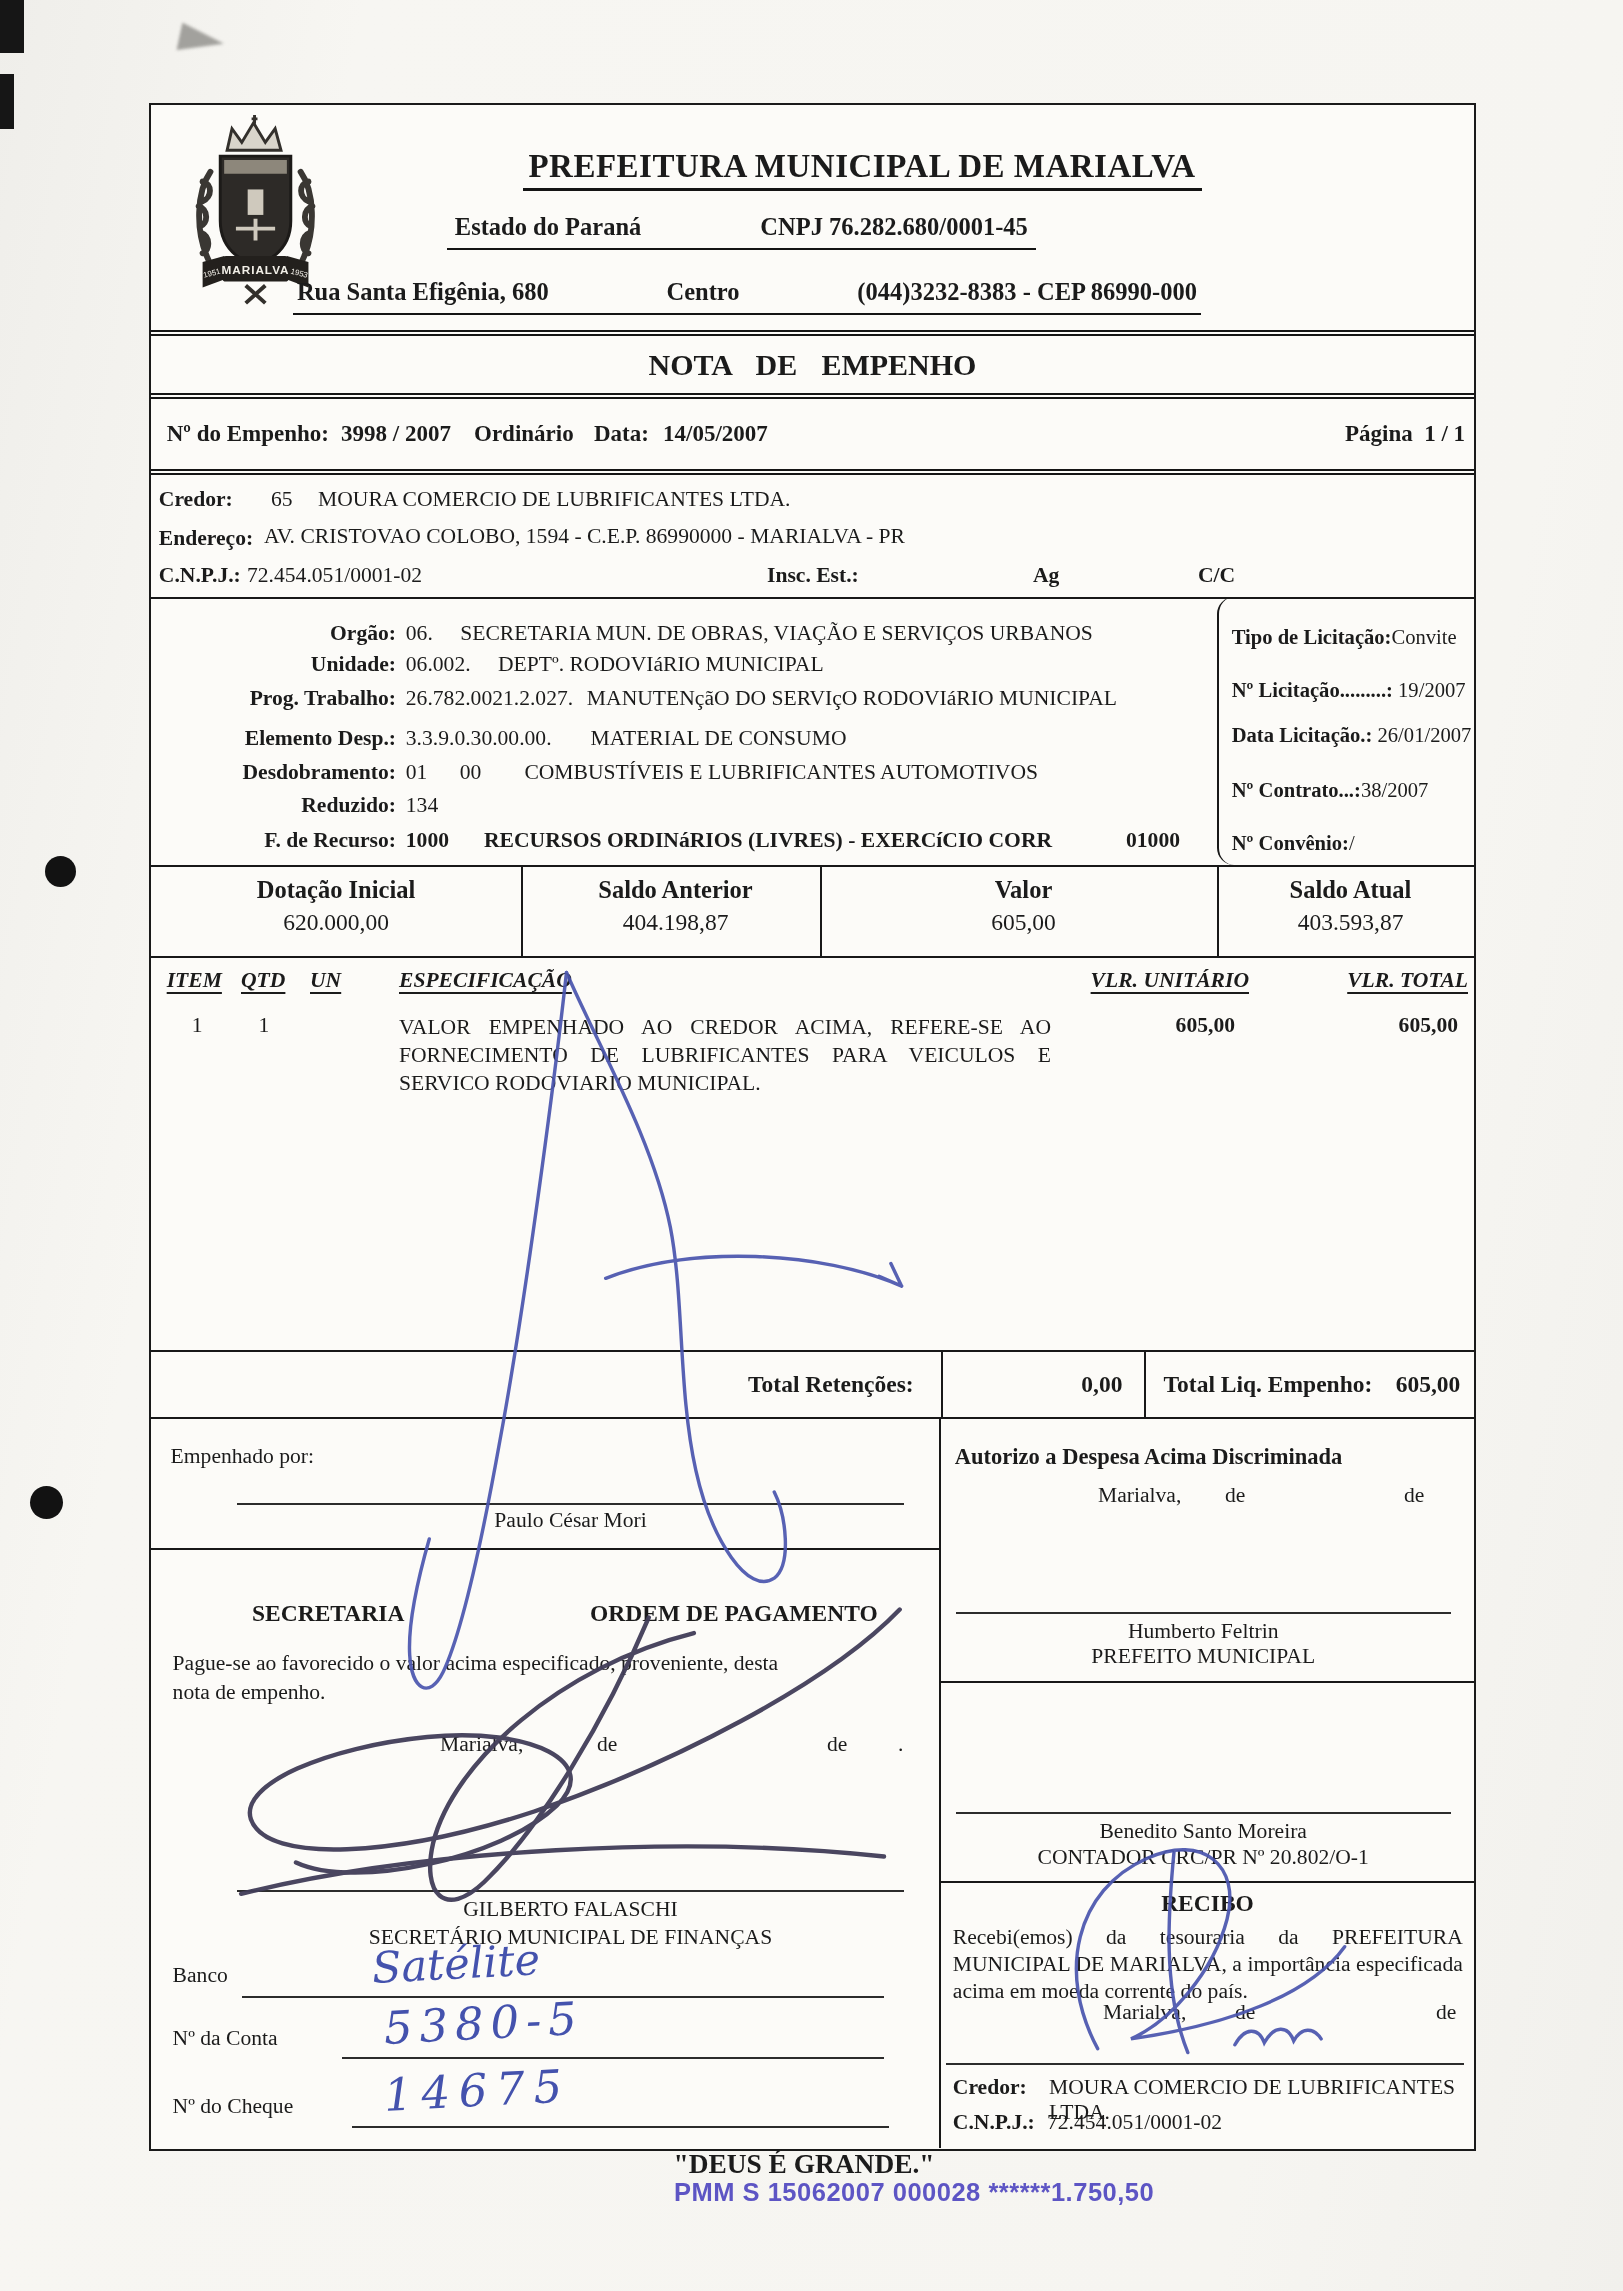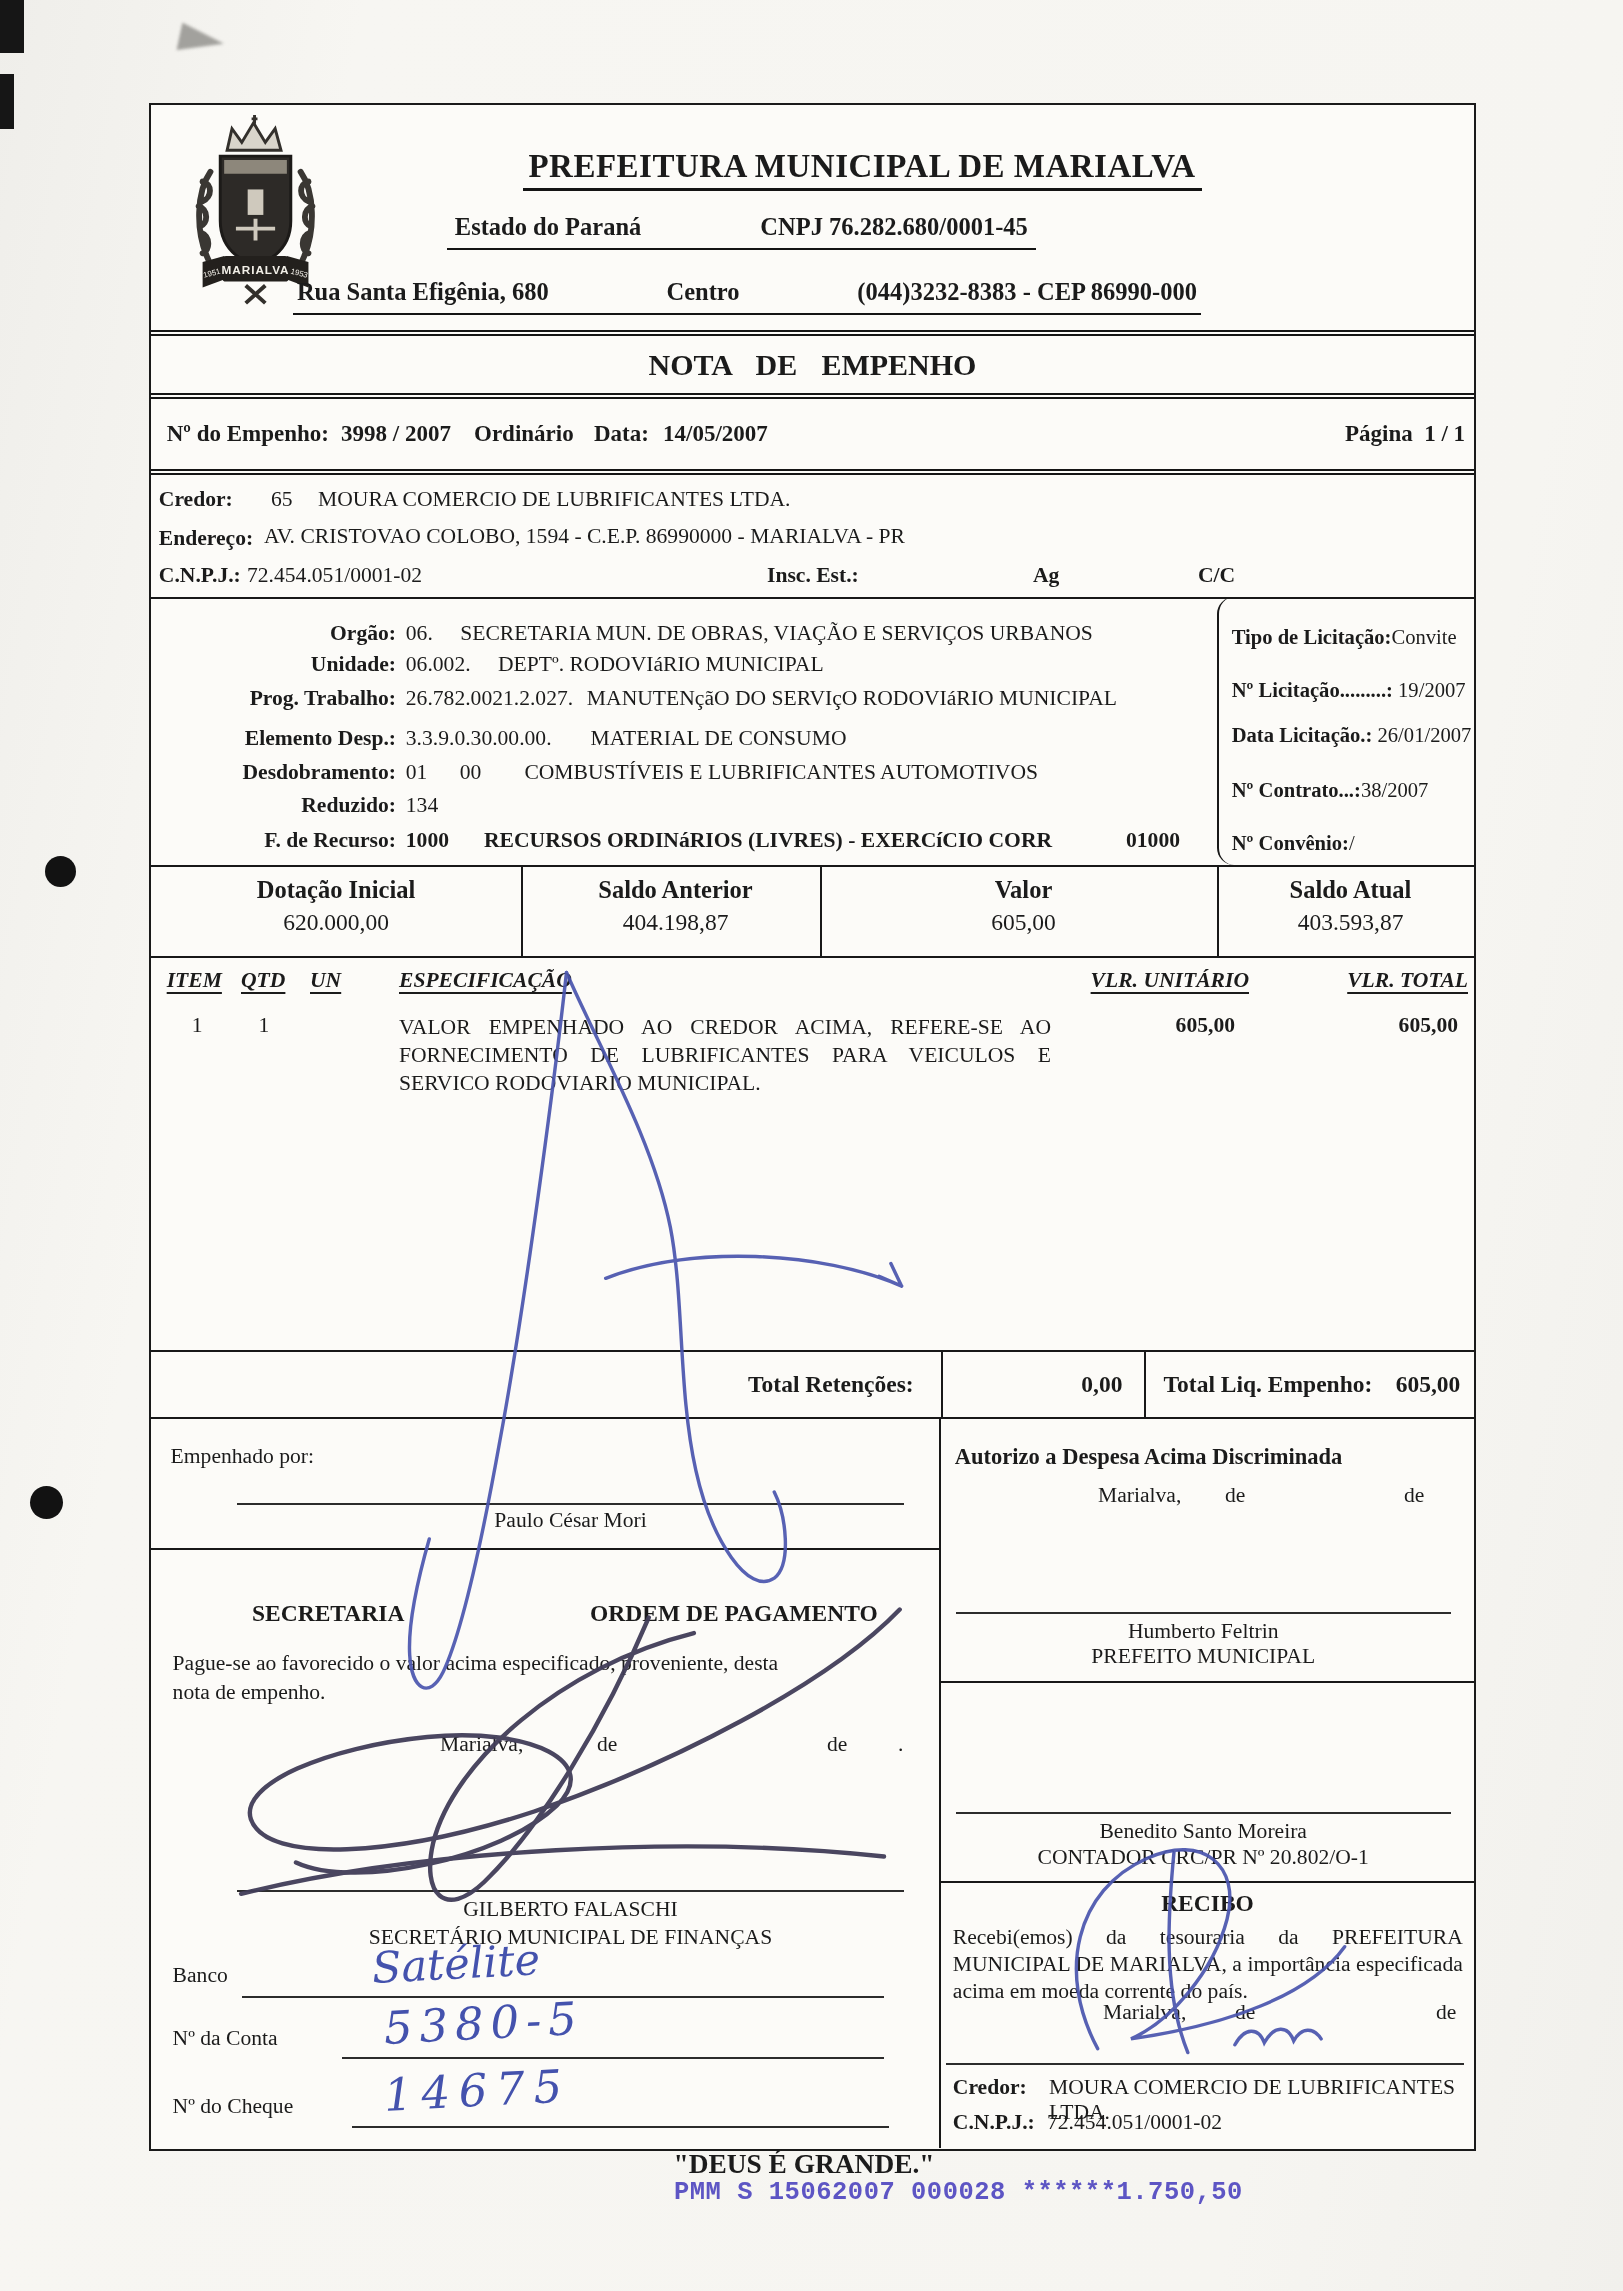--- a/index.html
+++ b/index.html
@@ -52,21 +52,21 @@
   
   .lower{position:absolute;left:0;top:1313px;width:100%;height:730px;display:flex;}
   .lcol{width:790px;border-right:2.9px solid #181818;position:relative;box-sizing:border-box;flex:none;font-size:21.6px;}
   .rcol{flex:1;position:relative;font-size:21.6px;}
   .sigline{border-top:2px solid #2c2c2c;height:0;}
   .divider{border-top:2.9px solid #181818;height:0;width:100%;left:0;}
   .cname{text-align:center;}
   .hw{font-family:"DejaVu Serif",serif;font-style:italic;color:#4452ad;transform:rotate(-3deg);transform-origin:left;}
   
   .motto{position:absolute;left:510px;top:2149px;width:588px;text-align:center;font-weight:bold;font-size:27.4px;}
-  .stamp{position:absolute;left:674px;top:2178px;font-family:Liberation Mono, monospace;font-weight:bold;font-size:25.5px;color:#5d55c4;letter-spacing:0.5px;}
+  .stamp{position:absolute;left:674px;top:2178px;font-family:Liberation Sans, sans-serif;font-weight:bold;font-size:25.5px;color:#5d55c4;letter-spacing:0.5px;}
   
   .hole{position:absolute;border-radius:50%;background:#121212;}
   .cmark{position:absolute;background:#161616;}
   .smudge{position:absolute;left:179px;top:26.5px;width:0;height:0;border-left:45px solid #8e8d89;
           border-top:12.7px solid transparent;border-bottom:16.7px solid transparent;transform:rotate(12deg);filter:blur(1.5px);opacity:.8;}
   .ink{position:absolute;left:0;top:0;pointer-events:none;}
 </style>
 </head>
 <body>
 

